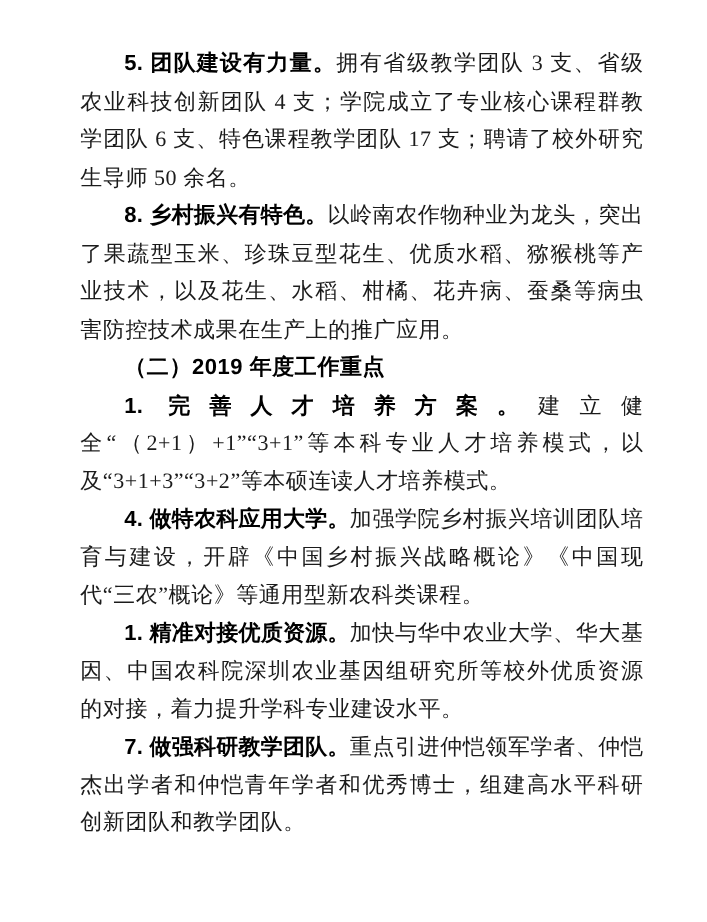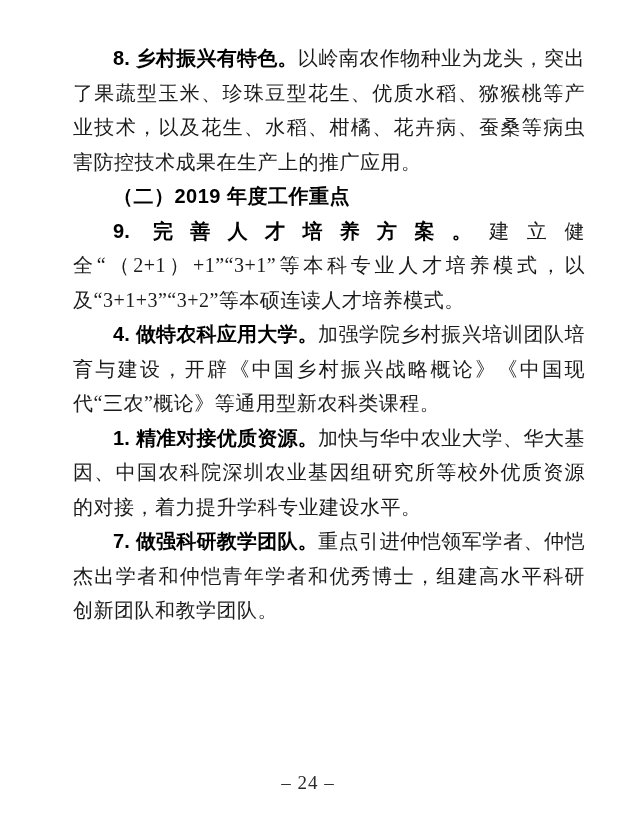--- a/index.html
+++ b/index.html
@@ -55,32 +55,30 @@
     color: #2a2a2a;
     letter-spacing: 1px;
   }
 </style>
 </head>
 <body>
 
 <div class="page">
   <div class="doc-body">
 
+    <p class="para"><span class="lead">5. 团队建设有力量。</span><span class="body-text">拥有省级教学团队 3 支、省级农业科技创新团队 4 支；学院成立了专业核心课程群教学团队 6 支、特色课程教学团队 17 支；聘请了校外研究生导师 50 余名。</span></p>
 
     <p class="para"><span class="lead">8. 乡村振兴有特色。</span><span class="body-text">以岭南农作物种业为龙头，突出了果蔬型玉米、珍珠豆型花生、优质水稻、猕猴桃等产业技术，以及花生、水稻、柑橘、花卉病、蚕桑等病虫害防控技术成果在生产上的推广应用。</span></p>
 
     <p class="para heading-para"><span class="lead">（二）2019 年度工作重点</span></p>
 
-    <p class="para"><span class="lead">9. 完善人才培养方案。</span><span class="body-text">建立健全“（2+1）+1”“3+1”等本科专业人才培养模式，以及“3+1+3”“3+2”等本硕连读人才培养模式。</span></p>
+    <p class="para"><span class="lead">1. 完善人才培养方案。</span><span class="body-text">建立健全“（2+1）+1”“3+1”等本科专业人才培养模式，以及“3+1+3”“3+2”等本硕连读人才培养模式。</span></p>
 
     <p class="para"><span class="lead">4. 做特农科应用大学。</span><span class="body-text">加强学院乡村振兴培训团队培育与建设，开辟《中国乡村振兴战略概论》《中国现代“三农”概论》等通用型新农科类课程。</span></p>
 
     <p class="para"><span class="lead">1. 精准对接优质资源。</span><span class="body-text">加快与华中农业大学、华大基因、中国农科院深圳农业基因组研究所等校外优质资源的对接，着力提升学科专业建设水平。</span></p>
 
     <p class="para"><span class="lead">7. 做强科研教学团队。</span><span class="body-text">重点引进仲恺领军学者、仲恺杰出学者和仲恺青年学者和优秀博士，组建高水平科研创新团队和教学团队。</span></p>
 
 
   </div>
 
-  <div class="page-footer">
-    <span>– 24 –</span>
-  </div>
 </div>
 
 </body></html>

